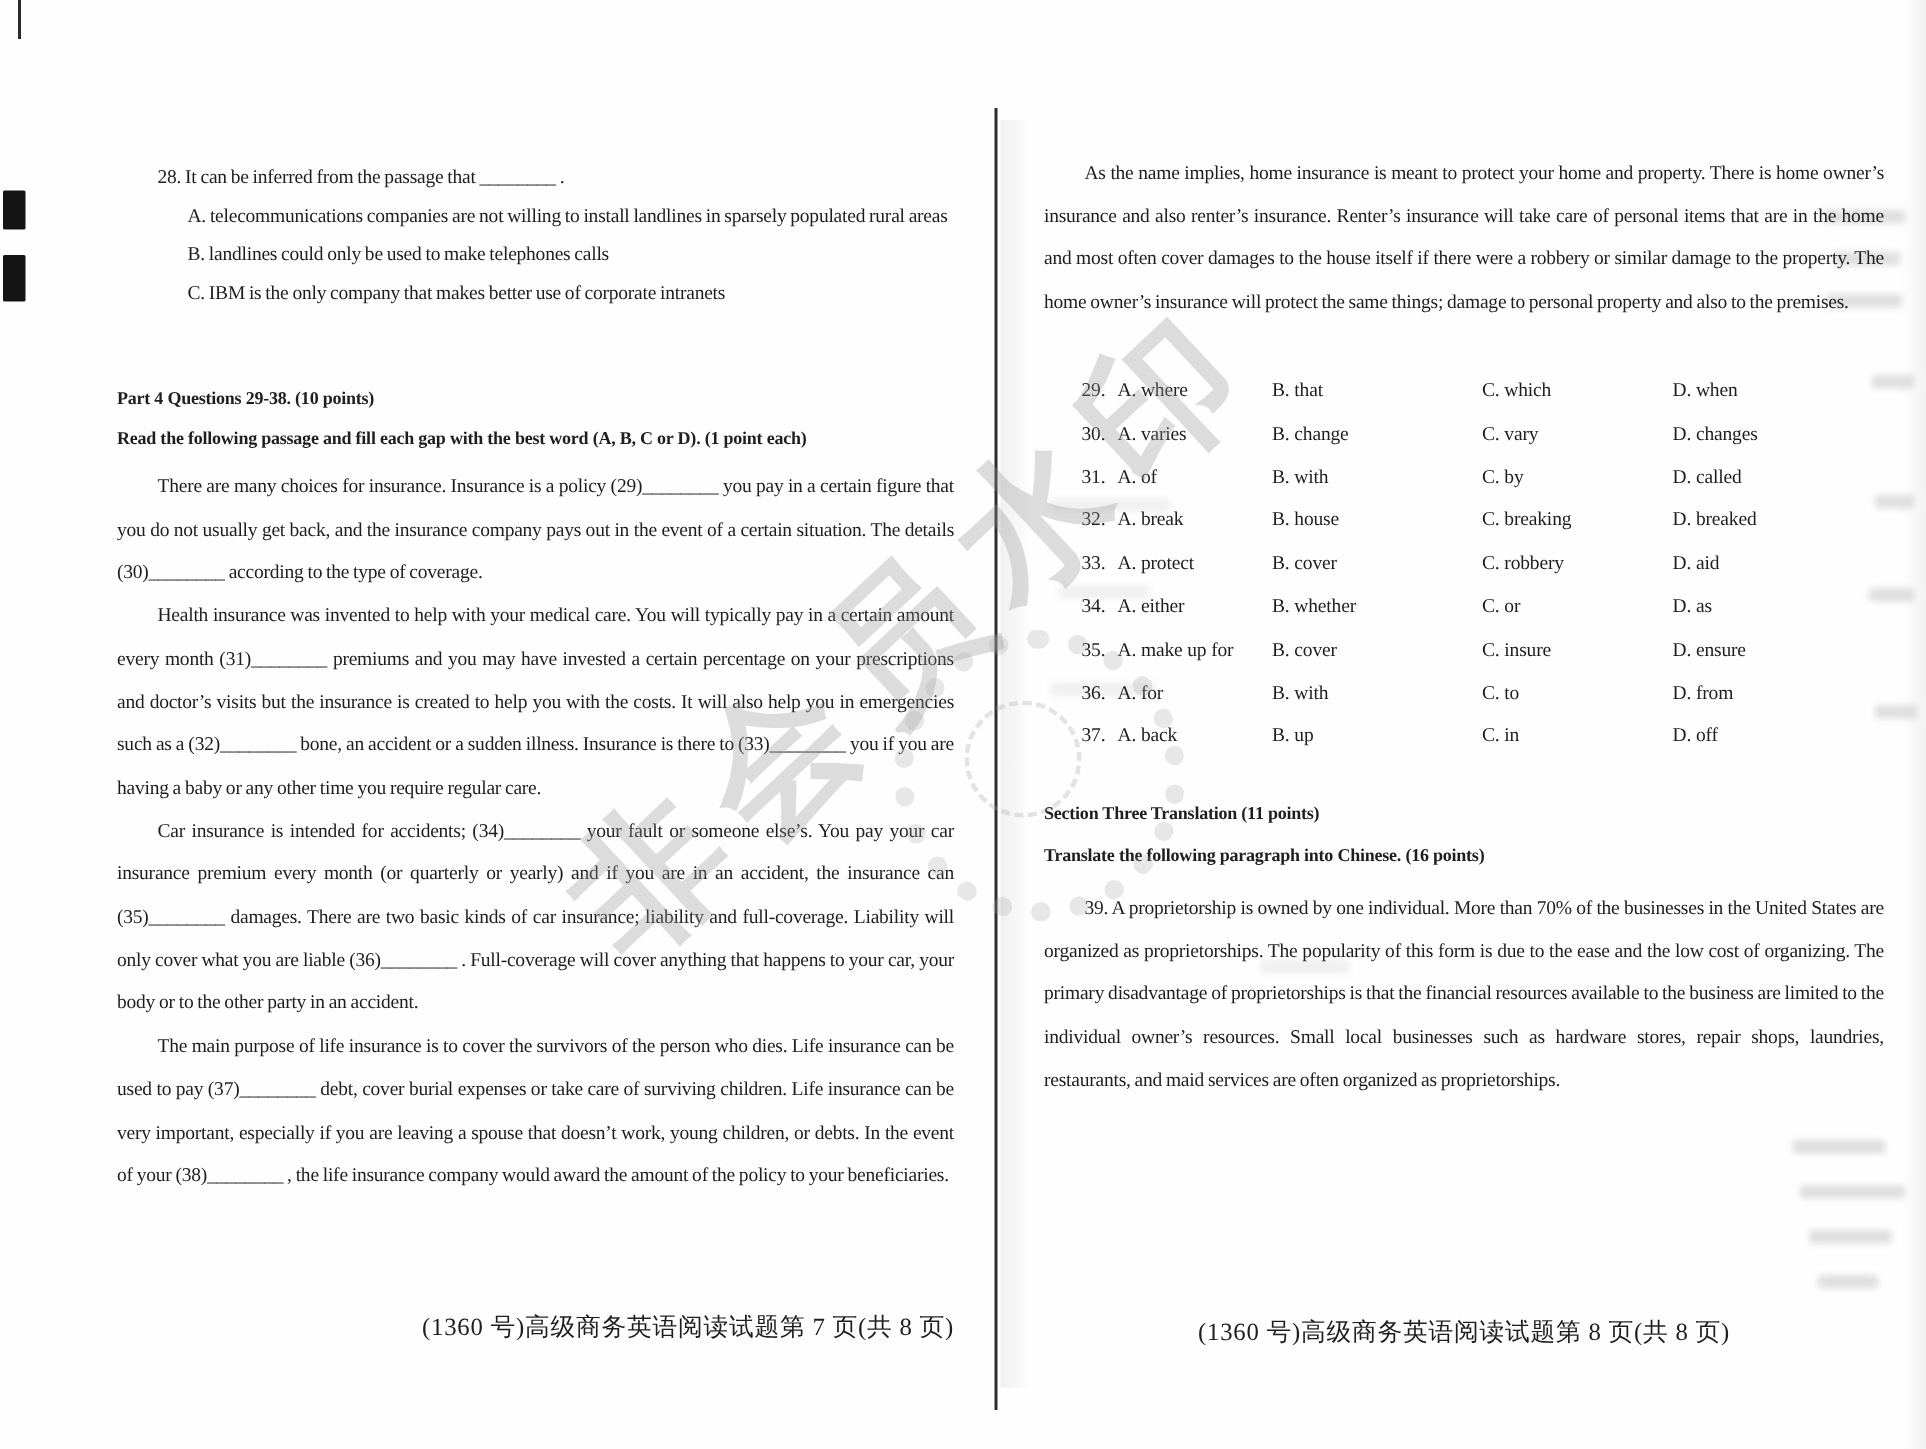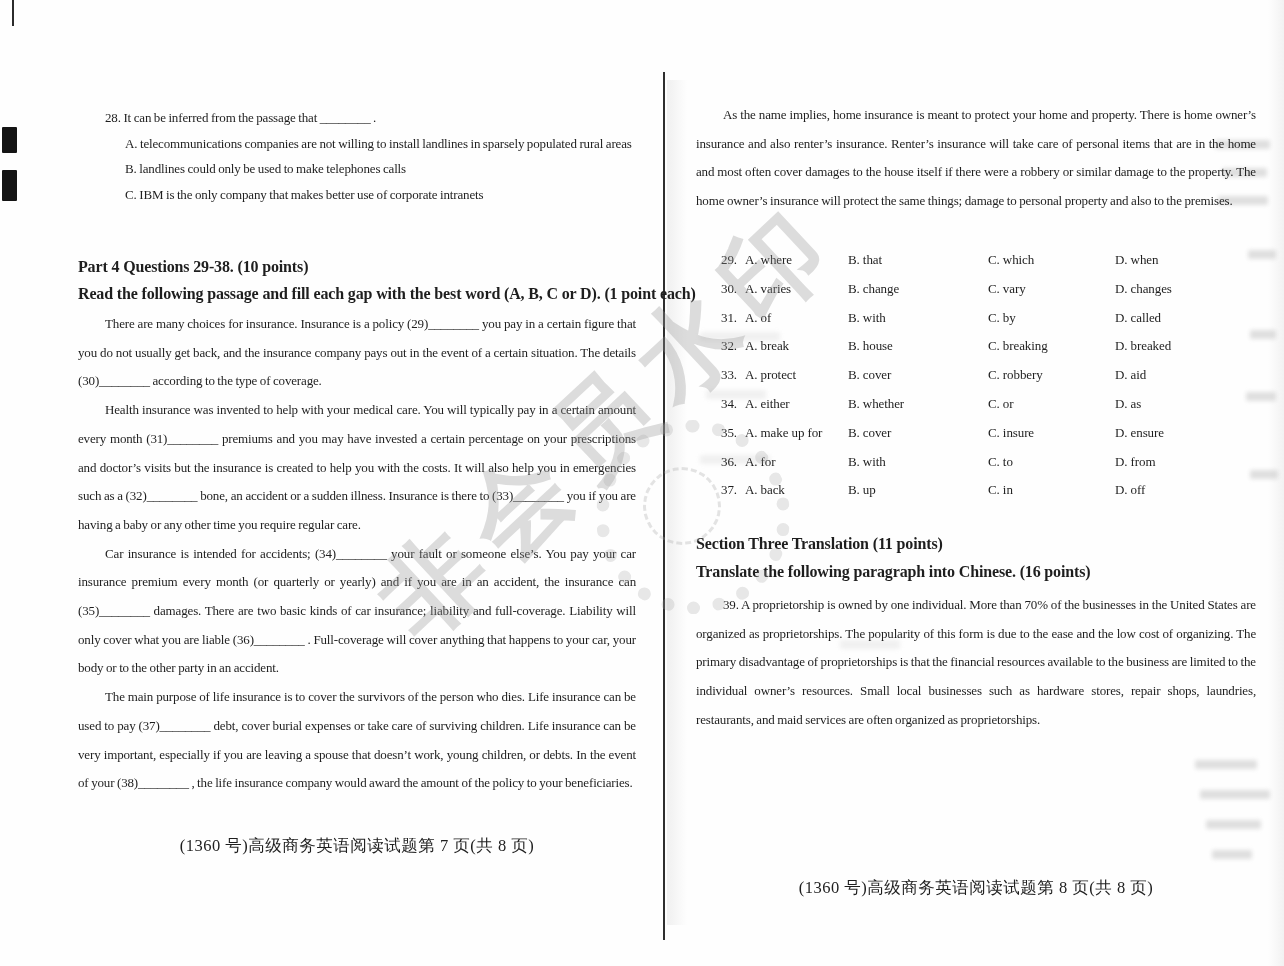--- a/index.html
+++ b/index.html
@@ -39,38 +39,38 @@
   
   .page{position:absolute;top:0;height:966px;}
   .page.left{left:78px;width:558px;}
   .page.right{left:696px;width:560px;}
   .block{position:absolute;left:0;width:100%;}
 
   .txt{font-size:13px;letter-spacing:-0.15px;word-spacing:-0.5px;line-height:28.7px;}
   .q28{top:105px;line-height:25.6px;}
   .q-stem{padding-left:27px;}
   .q-opt{padding-left:66px;text-indent:-19px;text-align:justify;}
-  .heading{font-weight:bold;white-space:nowrap;font-size:16px;letter-spacing:-0.15px;}
+  .heading{font-weight:bold;white-space:nowrap;font-size:12px;letter-spacing:-0.15px;}
   .h-part4{top:258px;}
   .h-read{top:285px;}
   .paras{top:310px;}
   .paras p,.paras39 p{margin:0;text-align:justify;text-indent:27px;}
   .intro{top:101px;}
   .intro p{margin:0;text-align:justify;text-indent:27px;}
 
   .opt-grid{top:246px;}
   .opt-row{display:grid;grid-template-columns:24px 103px 140px 127px 1fr;
     padding-left:25px;height:28.8px;line-height:28.8px;
     font-size:13px;letter-spacing:-0.1px;}
   .h-section{top:535px;}
   .h-translate{top:563px;}
   .paras39{top:591px;}
 
   .footer{font-size:16.5px;text-align:center;letter-spacing:0.5px;white-space:nowrap;}
-  .footer.left-f{top:835px;}
+  .footer.left-f{top:874px;text-align:right;}
   .footer.right-f{top:877px;}
 </style>
 </head>
 <body>
 
 <div class="sheet">
 
   <div class="reg-line"></div>
   <div class="bind-mark m1"></div>
   <div class="bind-mark m2"></div>

